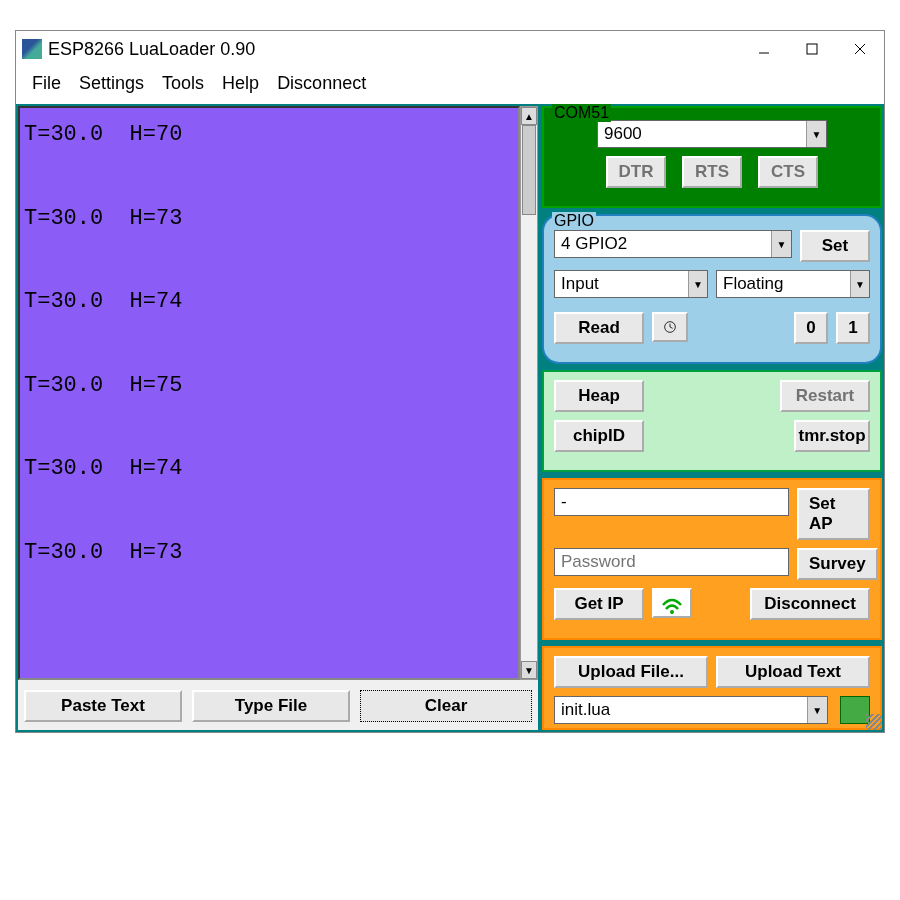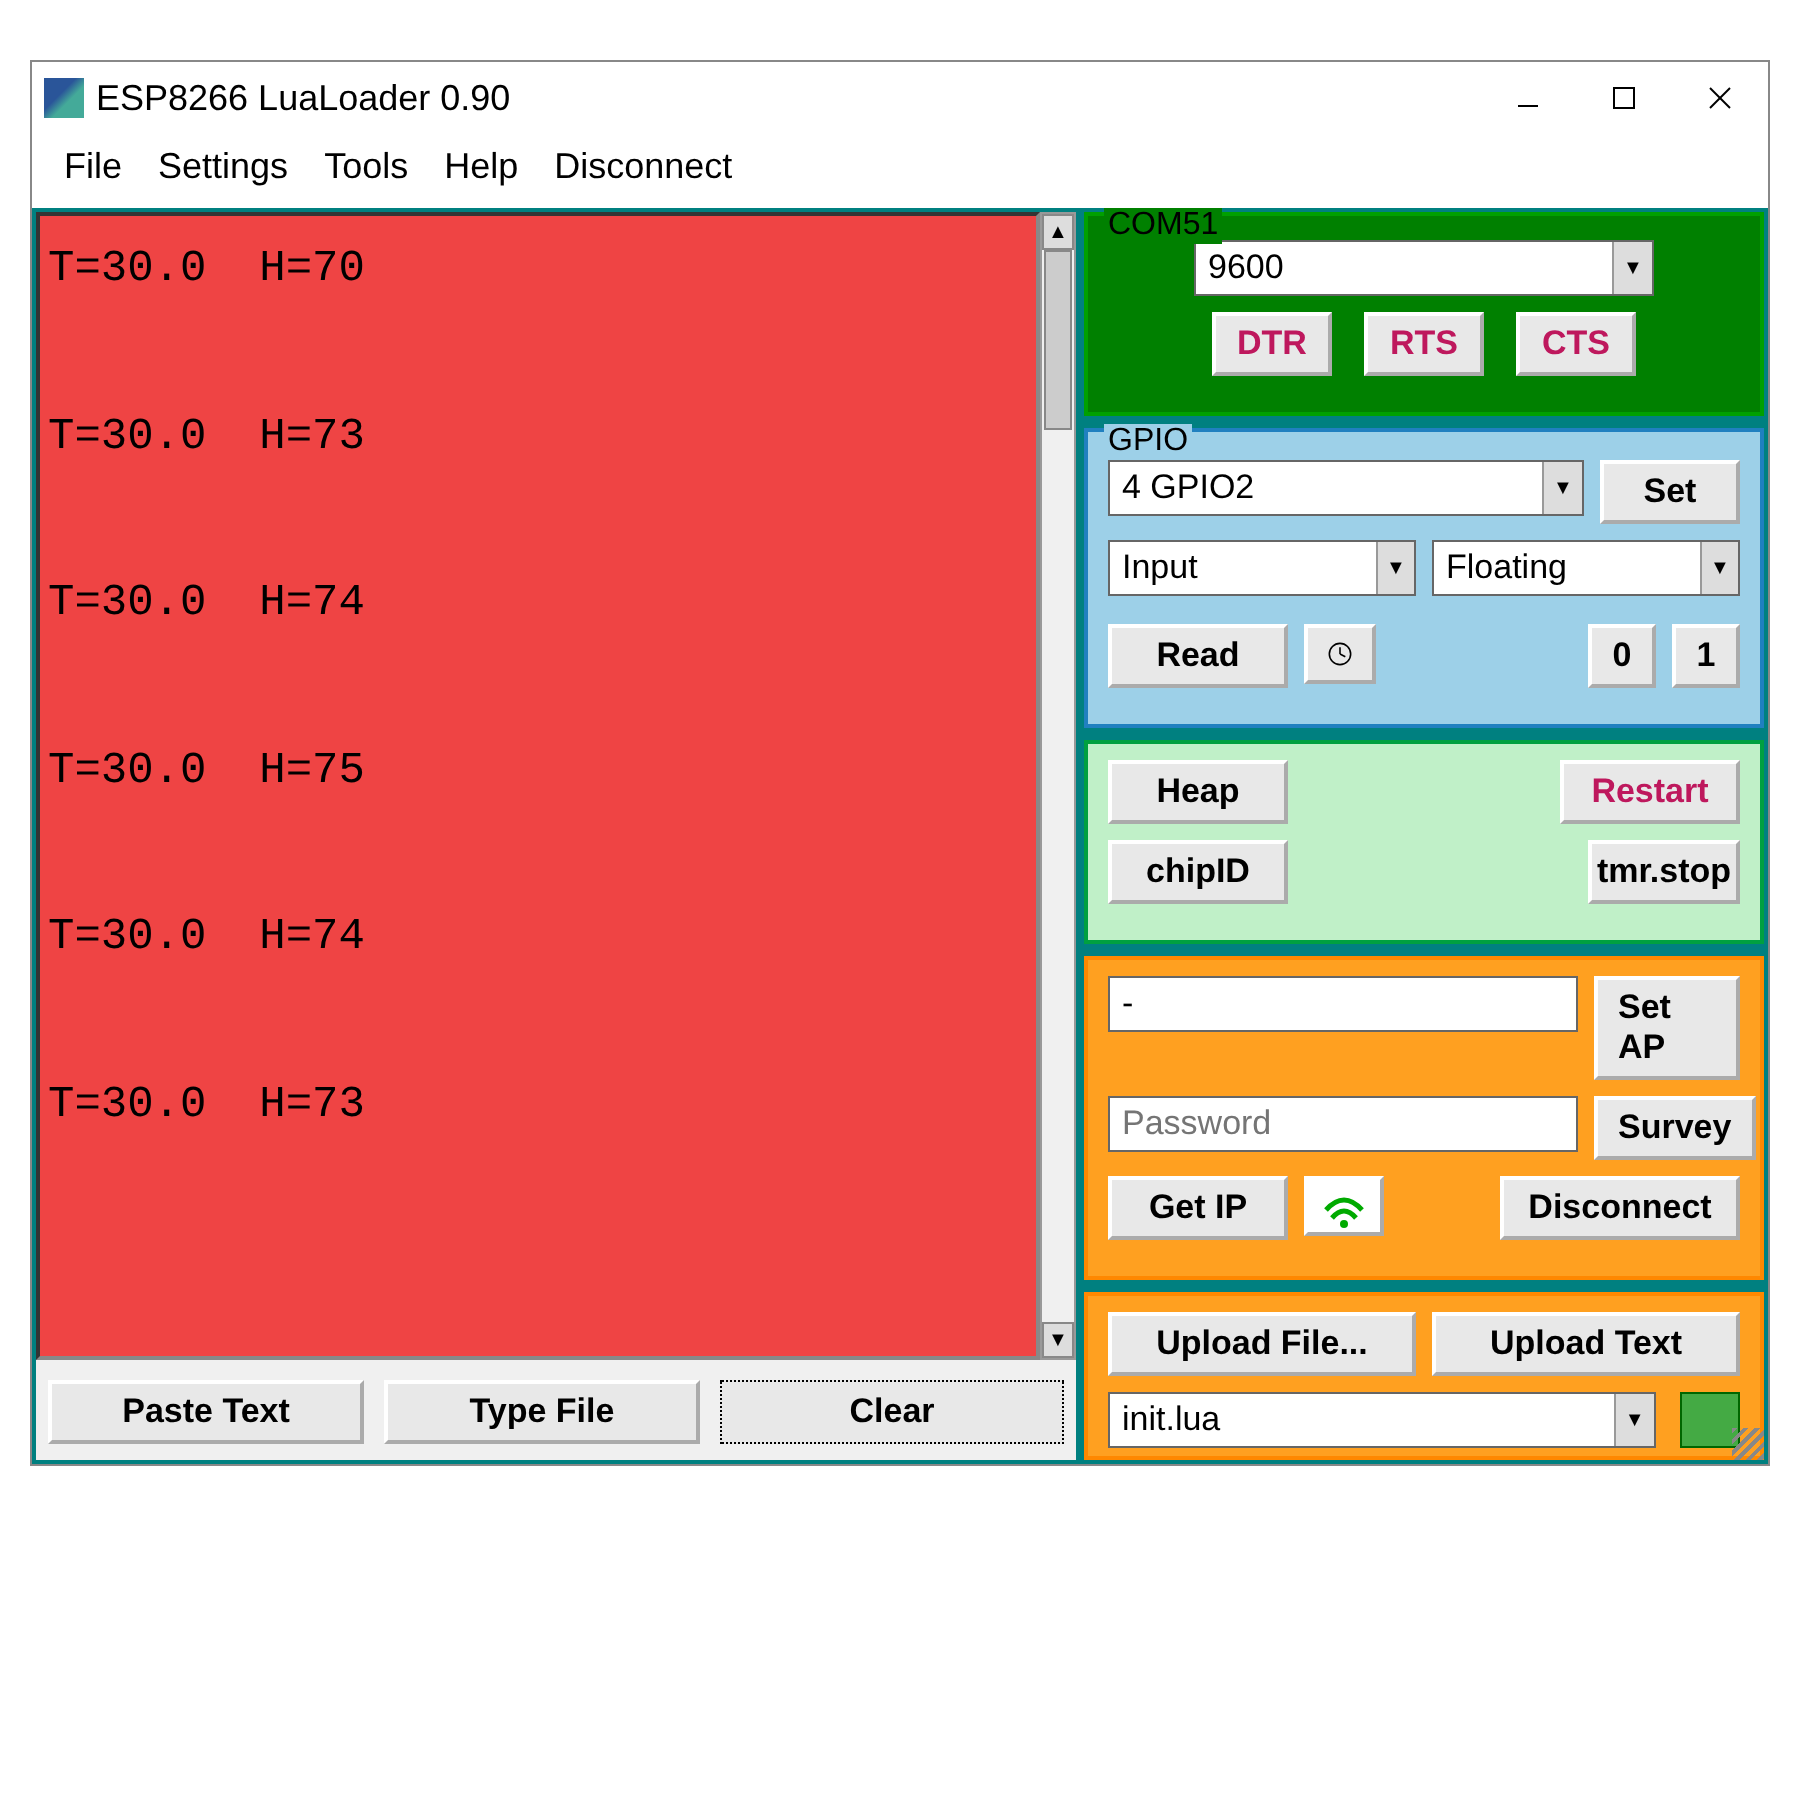--- a/index.html
+++ b/index.html
@@ -10,32 +10,32 @@
 .app-icon { width: 20px; height: 20px; background: linear-gradient(135deg,#2a5599 40%,#4a9 60%); display: inline-block; }
 .title-text { font-size: 18px; color: #000; }
 .win-controls { display: flex; }
 .win-btn { width: 48px; height: 30px; display: flex; align-items: center; justify-content: center; font-size: 14px; }
 .win-btn svg { width: 12px; height: 12px; }
 .menubar { display: flex; gap: 18px; padding: 6px 10px 10px 16px; font-size: 18px; color: #000; }
 .menu-item { cursor: default; }
 .content { display: flex; background: #008080; padding: 2px 2px 2px 2px; gap: 4px; align-items: stretch; }
 .left-col { flex: 1; display: flex; flex-direction: column; }
 .terminal-wrap { position: relative; flex: 1; display: flex; }
-.terminal { flex: 1; background: #ef4444; border: 2px inset #888; padding: 6px 4px; font-family: 'Courier New', monospace; font-size: 22px; line-height: 1.9; color: #000; white-space: pre; overflow: hidden; }
+.terminal { flex: 1; background: #8b5cf6; border: 2px inset #888; padding: 6px 4px; font-family: 'Courier New', monospace; font-size: 22px; line-height: 1.9; color: #000; white-space: pre; overflow: hidden; }
 .scrollbar { width: 18px; background: #f0f0f0; border: 1px solid #999; position: relative; }
 .scroll-thumb { position: absolute; left: 1px; right: 1px; background: #ccc; border: 1px solid #888; }
 .scroll-arrow { position: absolute; left: 0; right: 0; height: 18px; background: #ddd; border: 1px solid #888; display:flex; align-items:center; justify-content:center; font-size:10px; }
 .bottom-buttons { display: flex; gap: 10px; padding: 10px 6px 8px 6px; background: #f0f0f0; }
 .btn { background: #e8e8e8; border: 2px outset #fff; padding: 4px 10px; font-size: 17px; font-weight: bold; cursor: default; min-height: 30px; display: inline-flex; align-items: center; justify-content: center; }
-.btn.red { color: #be185d; font-weight: bold; }
+.btn.red { color: #737373; font-weight: bold; }
 .btn.dotted { border: 1px dotted #000; background:#e8e8e8; padding: 4px 18px; }
 .right-col { width: 340px; display: flex; flex-direction: column; gap: 6px; }
 .panel { border: 2px solid; padding: 8px 10px 18px 10px; position: relative; }
 .panel-green { background: #008000; border-color: #00a000; }
-.panel-blue { background: #9dd0e8; border-color: #2080c0; }
+.panel-blue { background: #9dd0e8; border-color: #2080c0; border-radius: 17px; }
 .panel-lgreen { background: #c0f0c8; border-color: #00a040; }
 .panel-orange { background: #ffa020; border-color: #ff8800; }
 .panel-title { position: absolute; top: -2px; left: 8px; font-size: 16px; padding: 0 2px; }
 .panel-green .panel-title { color: #000; background: #008000; top: -4px; }
 .panel-blue .panel-title { color: #000; background:#9dd0e8; top:-4px; }
 .combo { display: inline-flex; align-items: stretch; background: #fff; border: 1px solid #666; height: 28px; }
 .combo input { border: none; padding: 2px 6px; font-size: 17px; width: 100%; background:#fff; }
 .combo .arrow { width: 22px; background: #ddd; border-left: 1px solid #999; display: flex; align-items: center; justify-content: center; font-size: 10px; }
 .row { display: flex; gap: 8px; align-items: flex-start; margin-top: 8px; }
 .flex1 { flex: 1; }

